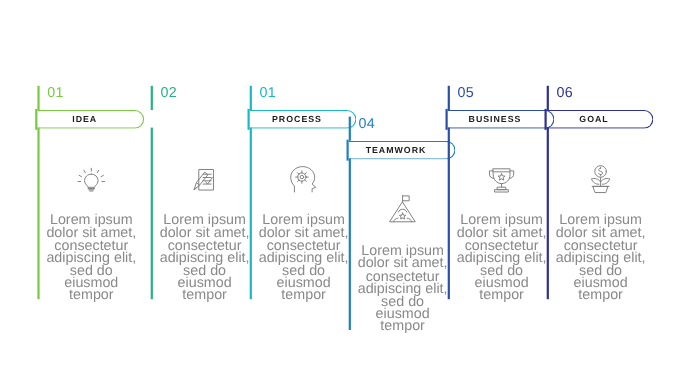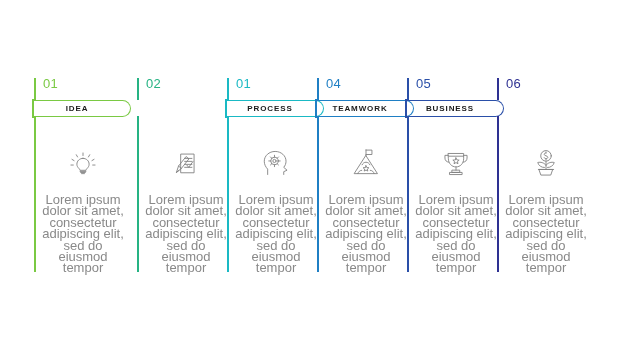--- a/index.html
+++ b/index.html
@@ -214,21 +214,21 @@
     <path d="M13.8 17.6 L11.5 17.6"></path>
     <path d="M22.6 17.6 L24.9 17.6"></path>
     <path d="M15.1 14.5 L13.5 12.9"></path>
     <path d="M21.3 20.7 L22.9 22.3"></path>
     <path d="M21.3 14.5 L22.9 12.9"></path>
     <path d="M15.1 20.7 L13.5 22.3"></path>
   </svg>
         </div>
         <div class="step-text">Lorem ipsum dolor sit amet, consectetur adipiscing elit, sed do eiusmod tempor</div>
       </div>
-      <div class="step" style="left: 317px; color: rgb(31, 127, 196);">
+      <div class="step" style="left: 317px; color: rgb(31, 127, 196); margin-top: 28px;">
         <div class="spine-top"></div>
         <div class="spine-bot"></div>
         <div class="step-number">04</div>
         <div class="pill">
           <div class="pill-label">TEAMWORK</div>
         </div>
         <div class="step-icon">
           <svg id="ico-pyramid-flag-icon" viewBox="0 0 40 40">
     <path d="M20 11.5 L33.5 32.5 L6.5 32.5 Z"></path>
     <path d="M20 11.5 L20 4.5"></path>
@@ -259,20 +259,23 @@
     <path d="M11.5 12 L28.5 12"></path>
     <path d="M20 14 L21.1 16.4 L23.7 16.6 L21.7 18.3 L22.3 20.9 L20 19.5 L17.7 20.9 L18.3 18.3 L16.3 16.6 L18.9 16.4 Z"></path>
   </svg>
         </div>
         <div class="step-text">Lorem ipsum dolor sit amet, consectetur adipiscing elit, sed do eiusmod tempor</div>
       </div>
       <div class="step" style="left: 497px; color: rgb(46, 49, 146); padding-left: 42px;">
         <div class="spine-top"></div>
         <div class="spine-bot"></div>
         <div class="step-number">06</div>
+        <div class="pill">
+          <div class="pill-label">GOAL</div>
+        </div>
         <div class="step-icon">
           <svg id="ico-money-plant-icon" viewBox="0 0 40 40">
     <circle cx="20" cy="11.6" r="6.2"></circle>
     <path d="M20 8.2 C18.6 8.2 17.9 8.9 17.9 9.8 C17.9 11.9 22.1 11.2 22.1 13.3 C22.1 14.2 21.4 14.9 20 14.9 C18.8 14.9 18.1 14.4 17.9 13.7"></path>
     <path d="M20 7 L20 8.2"></path>
     <path d="M20 14.9 L20 16.1"></path>
     <path d="M20 17.8 L20 27.6"></path>
     <path d="M20 22.6 C17.6 19.4 13.6 18.6 10.3 19.4 C11.2 22.9 14.6 25.5 18.2 25.3"></path>
     <path d="M20 22.6 C22.4 19.4 26.4 18.6 29.7 19.4 C28.8 22.9 25.4 25.5 21.8 25.3"></path>
     <path d="M12.1 27.6 L27.9 27.6 L25.6 34.2 L14.4 34.2 Z"></path>

